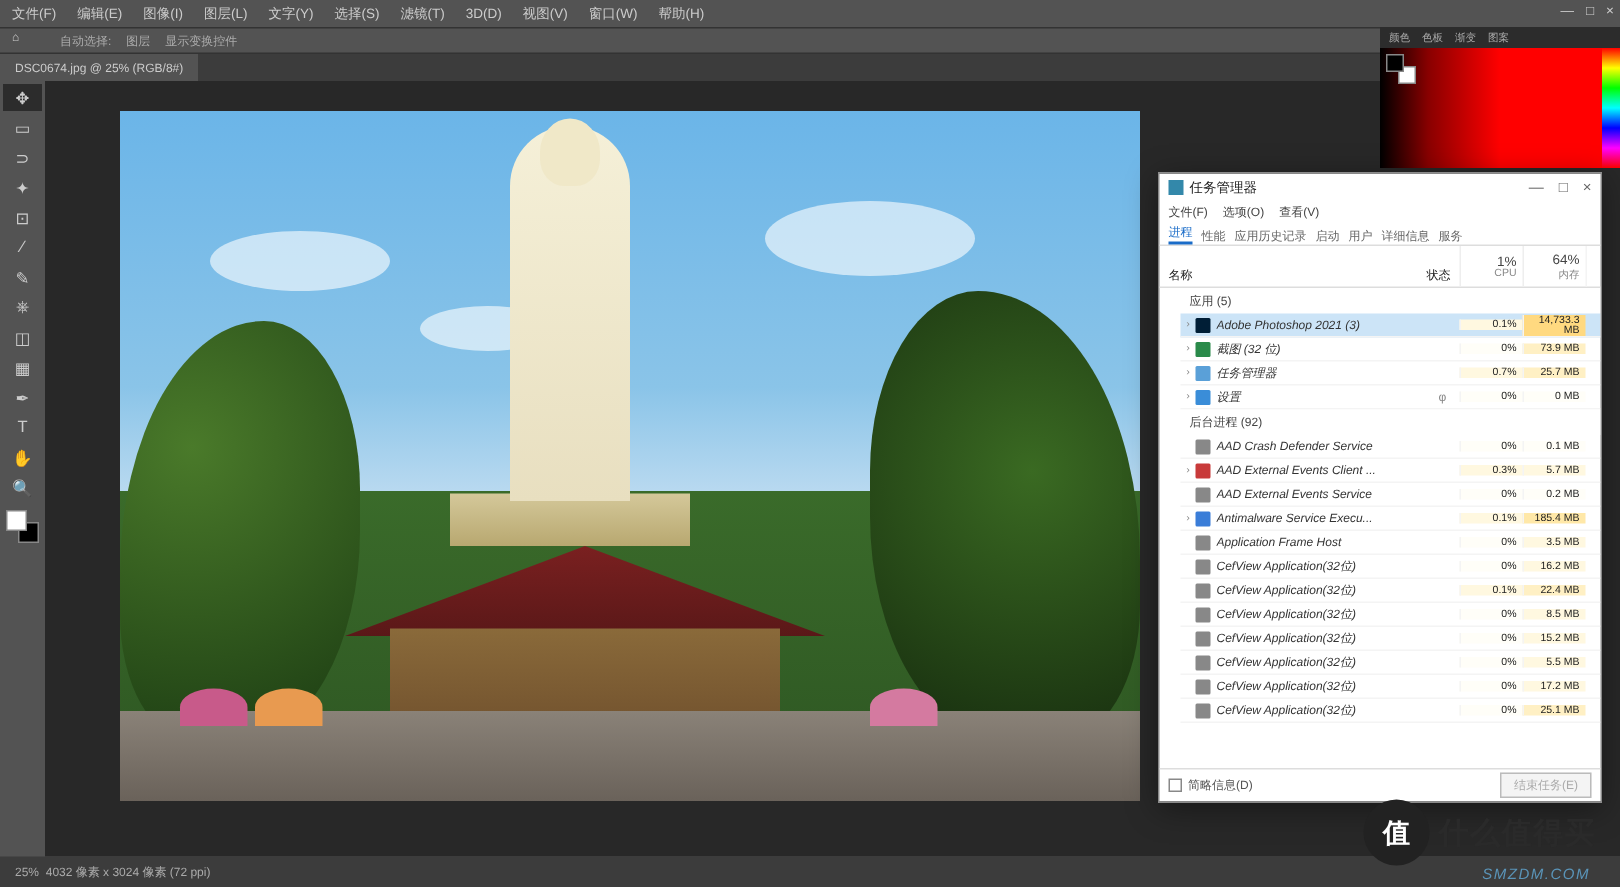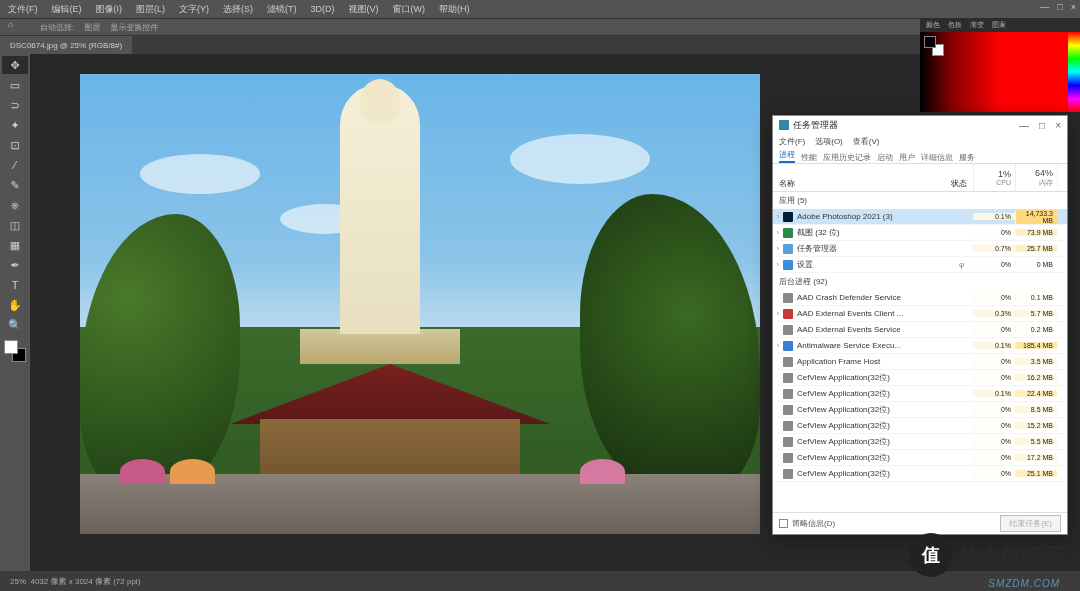--- a/index.html
+++ b/index.html
@@ -57,27 +57,27 @@
 .tm-title-icon { width: 10px; height: 10px; background: #38a; }
 .tm-winctrl { margin-left: auto; display: flex; gap: 10px; color: #666; font-size: 10px; }
 .tm-menu { height: 14px; display: flex; gap: 10px; padding: 0 6px; font-size: 8px; color: #444; align-items: center; }
 .tm-tabs { height: 16px; display: flex; gap: 6px; padding: 0 6px; font-size: 8px; color: #666; align-items: flex-end; border-bottom: 1px solid #ddd; }
 .tm-tabs span:first-child { color: #1a6cc8; border-bottom: 2px solid #1a6cc8; padding-bottom: 1px; }
 .tm-header { height: 28px; display: flex; border-bottom: 1px solid #ddd; font-size: 8px; }
 .tm-h-name { flex: 1; padding: 2px 6px; display: flex; align-items: flex-end; }
 .tm-h-col { width: 42px; border-left: 1px solid #eee; display: flex; flex-direction: column; align-items: flex-end; justify-content: center; padding: 0 4px; }
 .tm-h-col .pct { font-size: 9px; color: #444; }
 .tm-h-col .lbl { font-size: 7px; color: #888; }
-.tm-body { flex: 1; overflow: hidden; }
+.tm-body { flex: 1; overflow: hidden; padding-left: 14px; }
 .tm-group { padding: 3px 6px; font-size: 8px; color: #444; background: #fff; }
 .tm-row { height: 16px; display: flex; align-items: center; font-size: 8px; border-bottom: 1px solid #f4f4f4; }
 .tm-row.sel { background: #cce4f7; }
 .tm-exp { width: 10px; text-align: center; color: #888; font-size: 7px; }
 .tm-icon { width: 10px; height: 10px; margin-right: 4px; border-radius: 1px; flex-shrink: 0; }
-.tm-name { flex: 1; white-space: nowrap; overflow: hidden; text-overflow: ellipsis; color: #333; }
+.tm-name { flex: 1; white-space: nowrap; overflow: hidden; text-overflow: ellipsis; color: #333; font-style: italic; }
 .tm-cell { width: 42px; text-align: right; padding-right: 4px; border-left: 1px solid #f4f4f4; font-size: 7px; }
 .heat0 { background: #fffef8; }
 .heat1 { background: #fff8e0; }
 .heat2 { background: #fff0c4; }
 .heat3 { background: #ffe8a8; }
 .heat4 { background: #ffd980; }
 .tm-col3 { width: 10px; border-left: 1px solid #f4f4f4; }
 .tm-footer { height: 22px; border-top: 1px solid #ddd; display: flex; align-items: center; padding: 0 6px; font-size: 8px; color: #555; }
 .tm-foot-chk { width: 9px; height: 9px; border: 1px solid #888; margin-right: 4px; }
 .tm-foot-btn { margin-left: auto; padding: 2px 8px; border: 1px solid #bbb; background: #f4f4f4; color: #aaa; font-size: 8px; }

